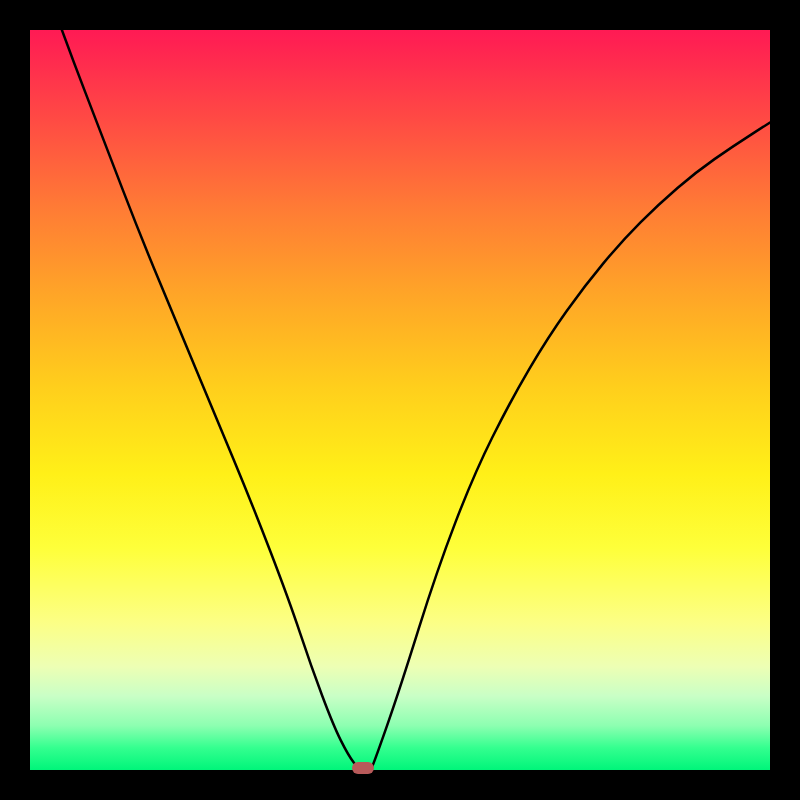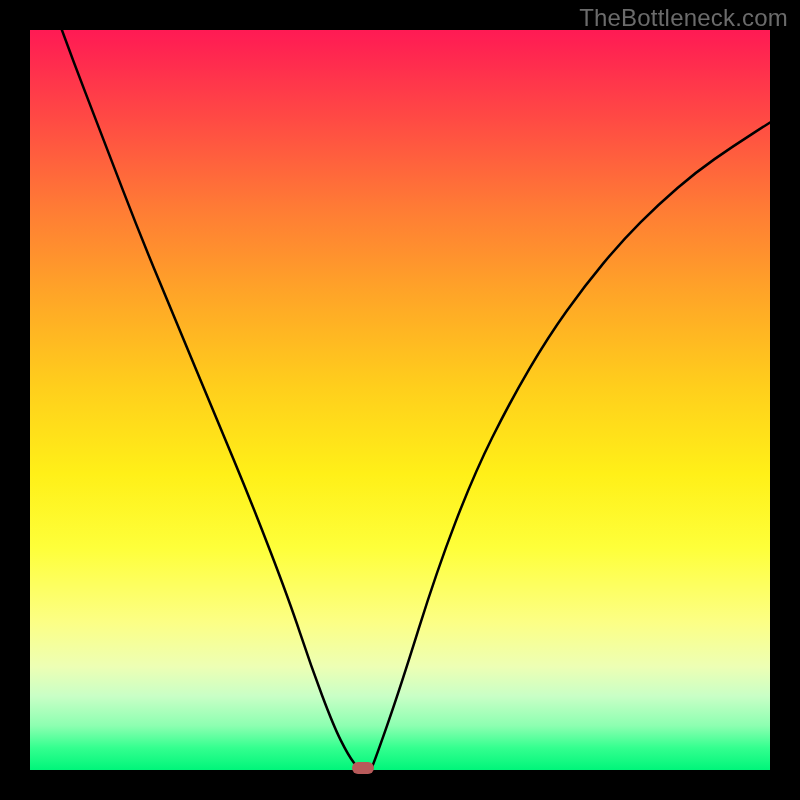--- a/index.html
+++ b/index.html
@@ -66,21 +66,20 @@
     border-radius: 6px;
     transform: translate(-50%, -50%);
     z-index: 3;
   }
 </style>
 </head>
 <body>
 
 <div class="frame">
 
-  <div class="watermark">TheBottleneck.com</div>
 
   <div class="plot-area">
 
     <svg class="curve-svg" viewBox="0 0 740 740" preserveAspectRatio="none">
       <path id="curve-path" d="M 0 -88.80000000000007 Q 0 -88.80000000000007 18.5 -37 Q 37 14.800000000000068 55.5 62.900000000000034 Q 74 111 92.5 159.10000000000002 Q 111 207.20000000000005 129.5 251.60000000000002 Q 148 296 166.5 340.4 Q 185 384.8 203.5 429.20000000000005 Q 222 473.6 240.5 521.7 Q 259 569.8 270.1 603.0999999999999 Q 281.2 636.4 292.29999999999995 666 Q 303.4 695.6 310.79999999999995 710.4000000000001 Q 318.2 725.2 323.75 732.6 Q 329.3 740 333 740 Q 336.7 740 338.55 740 Q 340.40000000000003 740 342.25 736.3 Q 344.1 732.6 357.05 695.6 Q 370 658.6 388.5 599.4000000000001 Q 407.00000000000006 540.2 425.5 492.1 Q 444 444 462.5 407 Q 481 370 499.5 338.55 Q 518 307.1 536.5 281.2 Q 555 255.29999999999995 573.5 233.09999999999997 Q 592 210.89999999999998 610.5 192.39999999999998 Q 629 173.89999999999998 647.5 157.98999999999995 Q 666 142.07999999999993 684.5 129.13 Q 703 116.18000000000006 721.5 104.34000000000003 T 740 92.5" fill="none" stroke="#000" stroke-width="2.5" stroke-linecap="round" stroke-linejoin="round"></path>
     </svg>
 
     <div id="opt-marker" class="optimum-marker" style="left: 333px; top: 738px;"></div>
 
   </div>

